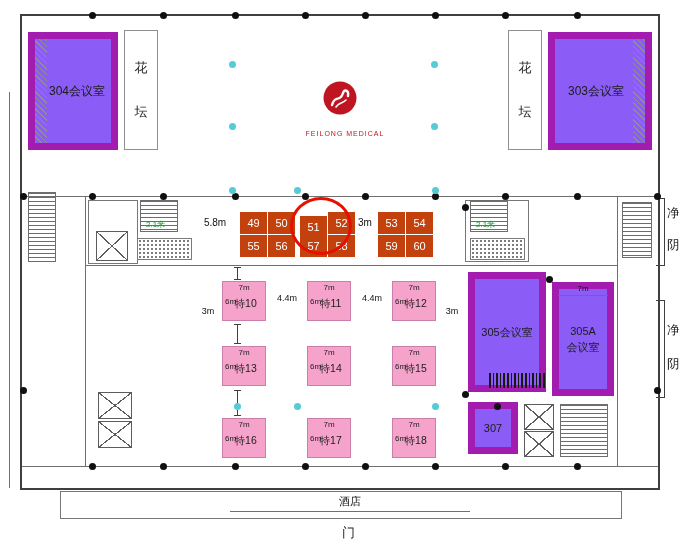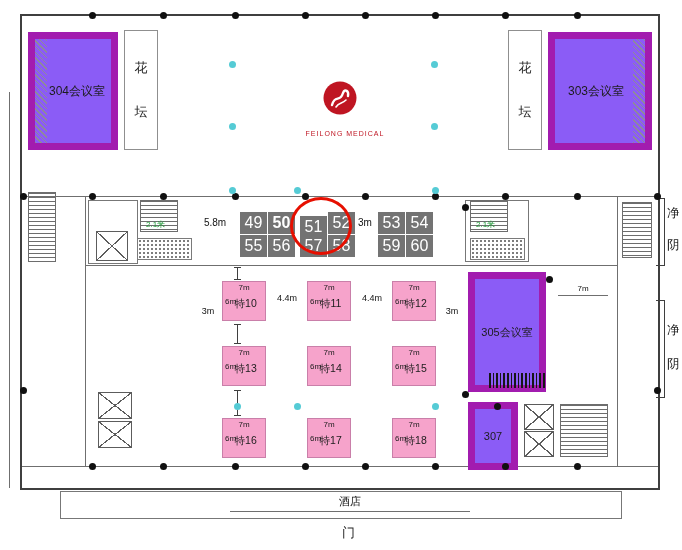--- a/index.html
+++ b/index.html
@@ -5,22 +5,22 @@
   html,body{margin:0;padding:0;background:#fff;}
   #plan{position:relative;width:682px;height:550px;background:#fff;overflow:hidden;
         font-family:"Liberation Sans", sans-serif;color:#222;}
   .wall{position:absolute;background:#3f3f3f;}
   .line{position:absolute;background:#6f6f6f;}
   .boxo{position:absolute;border:1px solid #777;background:transparent;}
   .room{position:absolute;background:#8b5cf6;border:7px solid #a21caf;display:flex;
         align-items:center;justify-content:center;font-size:12px;color:#1c1c1c;box-sizing:border-box;text-align:center;}
   .flower{position:absolute;background:#fff;border:1px solid #8f8f8f;display:flex;flex-direction:column;
         align-items:center;justify-content:center;gap:26px;font-size:13px;box-sizing:border-box;}
-  .bcell{position:absolute;width:27px;height:22px;background:#737373;color:#fff;display:flex;
-        align-items:center;justify-content:center;font-size:16px;}
+  .bcell{position:absolute;width:27px;height:22px;background:#c2410c;color:#fff;display:flex;
+        align-items:center;justify-content:center;font-size:11px;}
   .pink{position:absolute;width:44px;height:40px;background:#f6a3cb;border:1px solid #c97fa9;
         font-size:8px;color:#1c1c1c;box-sizing:border-box;}
   .pw{position:absolute;left:0;right:0;top:1px;text-align:center;}
   .ph{position:absolute;left:2px;top:50%;transform:translateY(-50%);}
   .pname{position:absolute;left:52%;top:58%;transform:translate(-46%,-50%);font-size:10.5px;white-space:nowrap;}
   .dot{position:absolute;width:7px;height:7px;border-radius:50%;background:#101010;}
   .cdot{position:absolute;width:7px;height:7px;border-radius:50%;background:#55cbd5;}
   .dim{position:absolute;font-size:10px;color:#111;text-align:center;}
   .dims{position:absolute;font-size:9px;color:#111;text-align:center;}
   .comb{position:absolute;border:1px solid #6d6d6d;box-sizing:border-box;
@@ -104,21 +104,21 @@
   <div class="comb" style="left:622px;top:202px;width:30px;height:56px;"></div>
 
   <div class="xbox" style="left:98px;top:392px;width:34px;height:27px;"></div>
   <div class="xbox" style="left:98px;top:421px;width:34px;height:27px;"></div>
 
   <div class="xbox" style="left:524px;top:404px;width:30px;height:26px;"></div>
   <div class="xbox" style="left:524px;top:431px;width:30px;height:26px;"></div>
   <div class="comb" style="left:560px;top:404px;width:48px;height:53px;"></div>
 
   <div class="bcell" style="left:240px;top:212px;">49</div>
-  <div class="bcell" style="left:268px;top:212px;font-weight:bold;">50</div>
+  <div class="bcell" style="left:268px;top:212px;">50</div>
   <div class="bcell" style="left:300px;top:216px;">51</div>
   <div class="bcell" style="left:328px;top:212px;">52</div>
   <div class="bcell" style="left:378px;top:212px;">53</div>
   <div class="bcell" style="left:406px;top:212px;">54</div>
   <div class="bcell" style="left:240px;top:235px;">55</div>
   <div class="bcell" style="left:268px;top:235px;">56</div>
   <div class="bcell" style="left:300px;top:235px;">57</div>
   <div class="bcell" style="left:328px;top:235px;">58</div>
   <div class="bcell" style="left:378px;top:235px;">59</div>
   <div class="bcell" style="left:406px;top:235px;">60</div>
@@ -186,23 +186,27 @@
   <div class="htick" style="left:234px;top:324px;width:7px;"></div>
   <div class="htick" style="left:234px;top:343px;width:7px;"></div>
   <div class="vdim" style="left:237px;top:390px;height:26px;"></div>
   <div class="htick" style="left:234px;top:390px;width:7px;"></div>
   <div class="htick" style="left:234px;top:415px;width:7px;"></div>
 
   <div class="room" style="left:468px;top:272px;width:78px;height:120px;font-size:11px;">
     <span>305会议室</span>
     <div class="bandv" style="left:14px;top:94px;width:56px;height:15px;"></div>
   </div>
+  <div class="room" style="left:552px;top:282px;width:62px;height:114px;flex-direction:column;font-size:11px;line-height:1.5;">
+    <span>305A</span>
+    <span>会议室</span>
+  </div>
   <div class="dims" style="left:552px;top:284px;width:62px;font-size:8px;">7m</div>
   <div class="line" style="left:558px;top:295px;width:50px;height:1px;"></div>
-  <div class="room" style="left:468px;top:402px;width:50px;height:68px;font-size:11px;">
+  <div class="room" style="left:468px;top:402px;width:50px;height:52px;font-size:11px;">
     <span>307</span>
   </div>
 
   <div class="vdim" style="left:664px;top:198px;height:68px;"></div>
   <div class="htick" style="left:656px;top:198px;width:9px;"></div>
   <div class="htick" style="left:656px;top:265px;width:9px;"></div>
   <div class="rlabel" style="left:667px;top:205px;">净</div>
   <div class="rlabel" style="left:667px;top:237px;">阴</div>
   <div class="vdim" style="left:664px;top:300px;height:98px;"></div>
   <div class="htick" style="left:656px;top:300px;width:9px;"></div>

